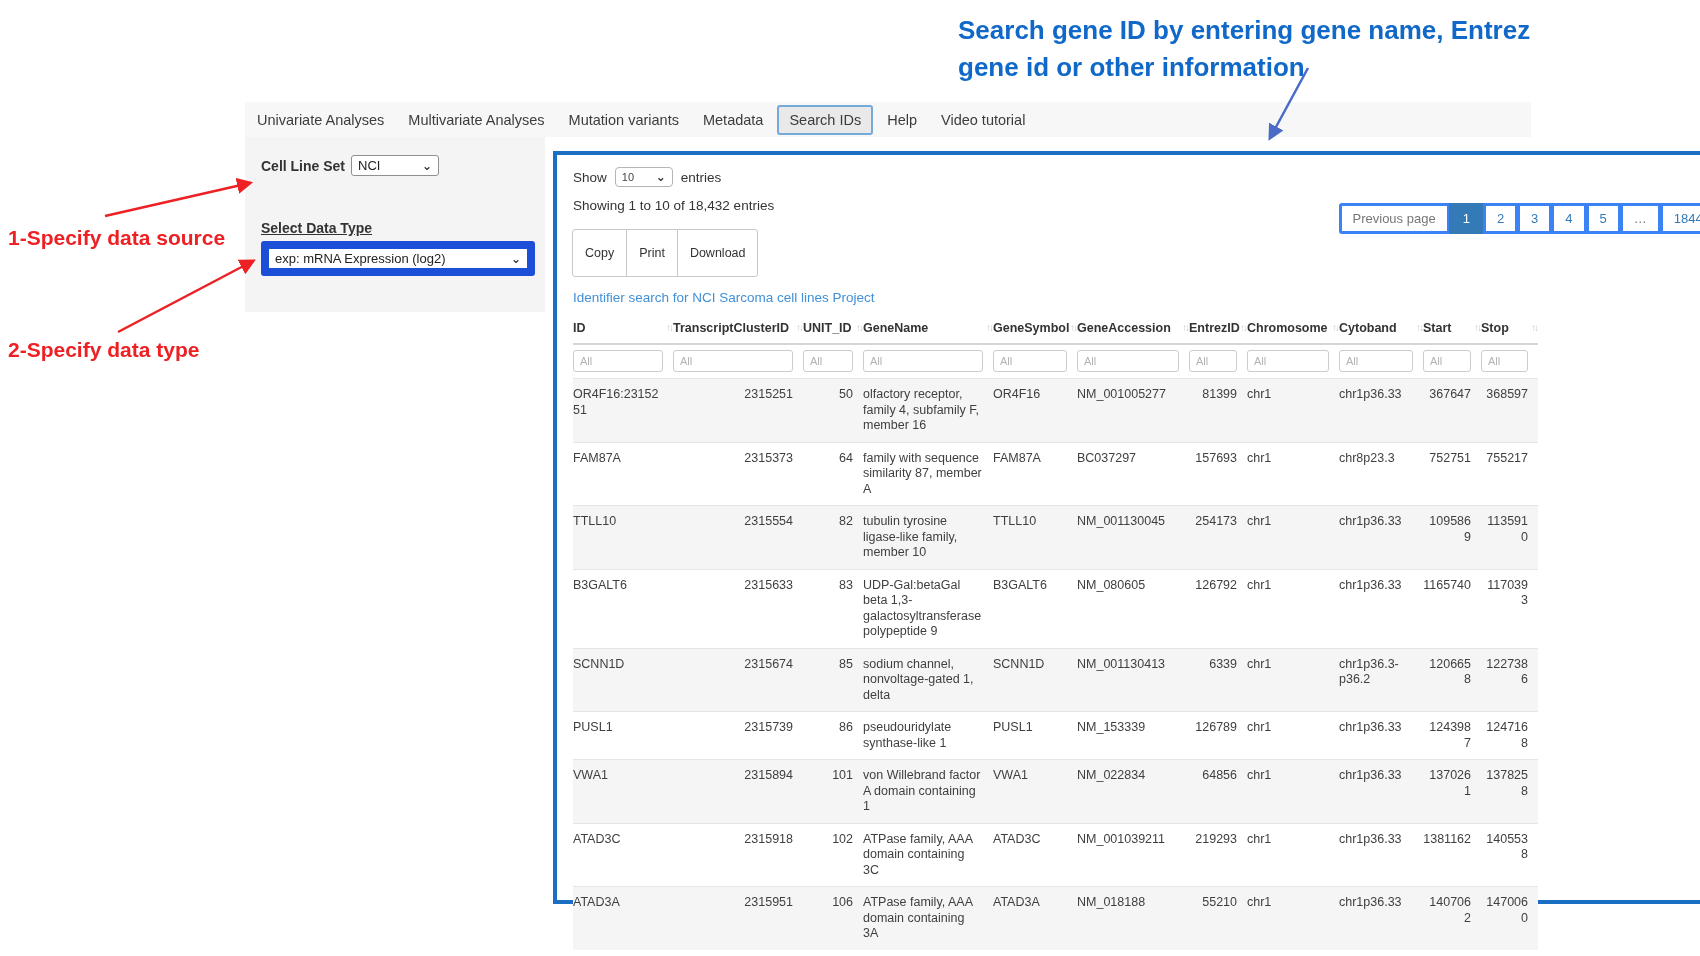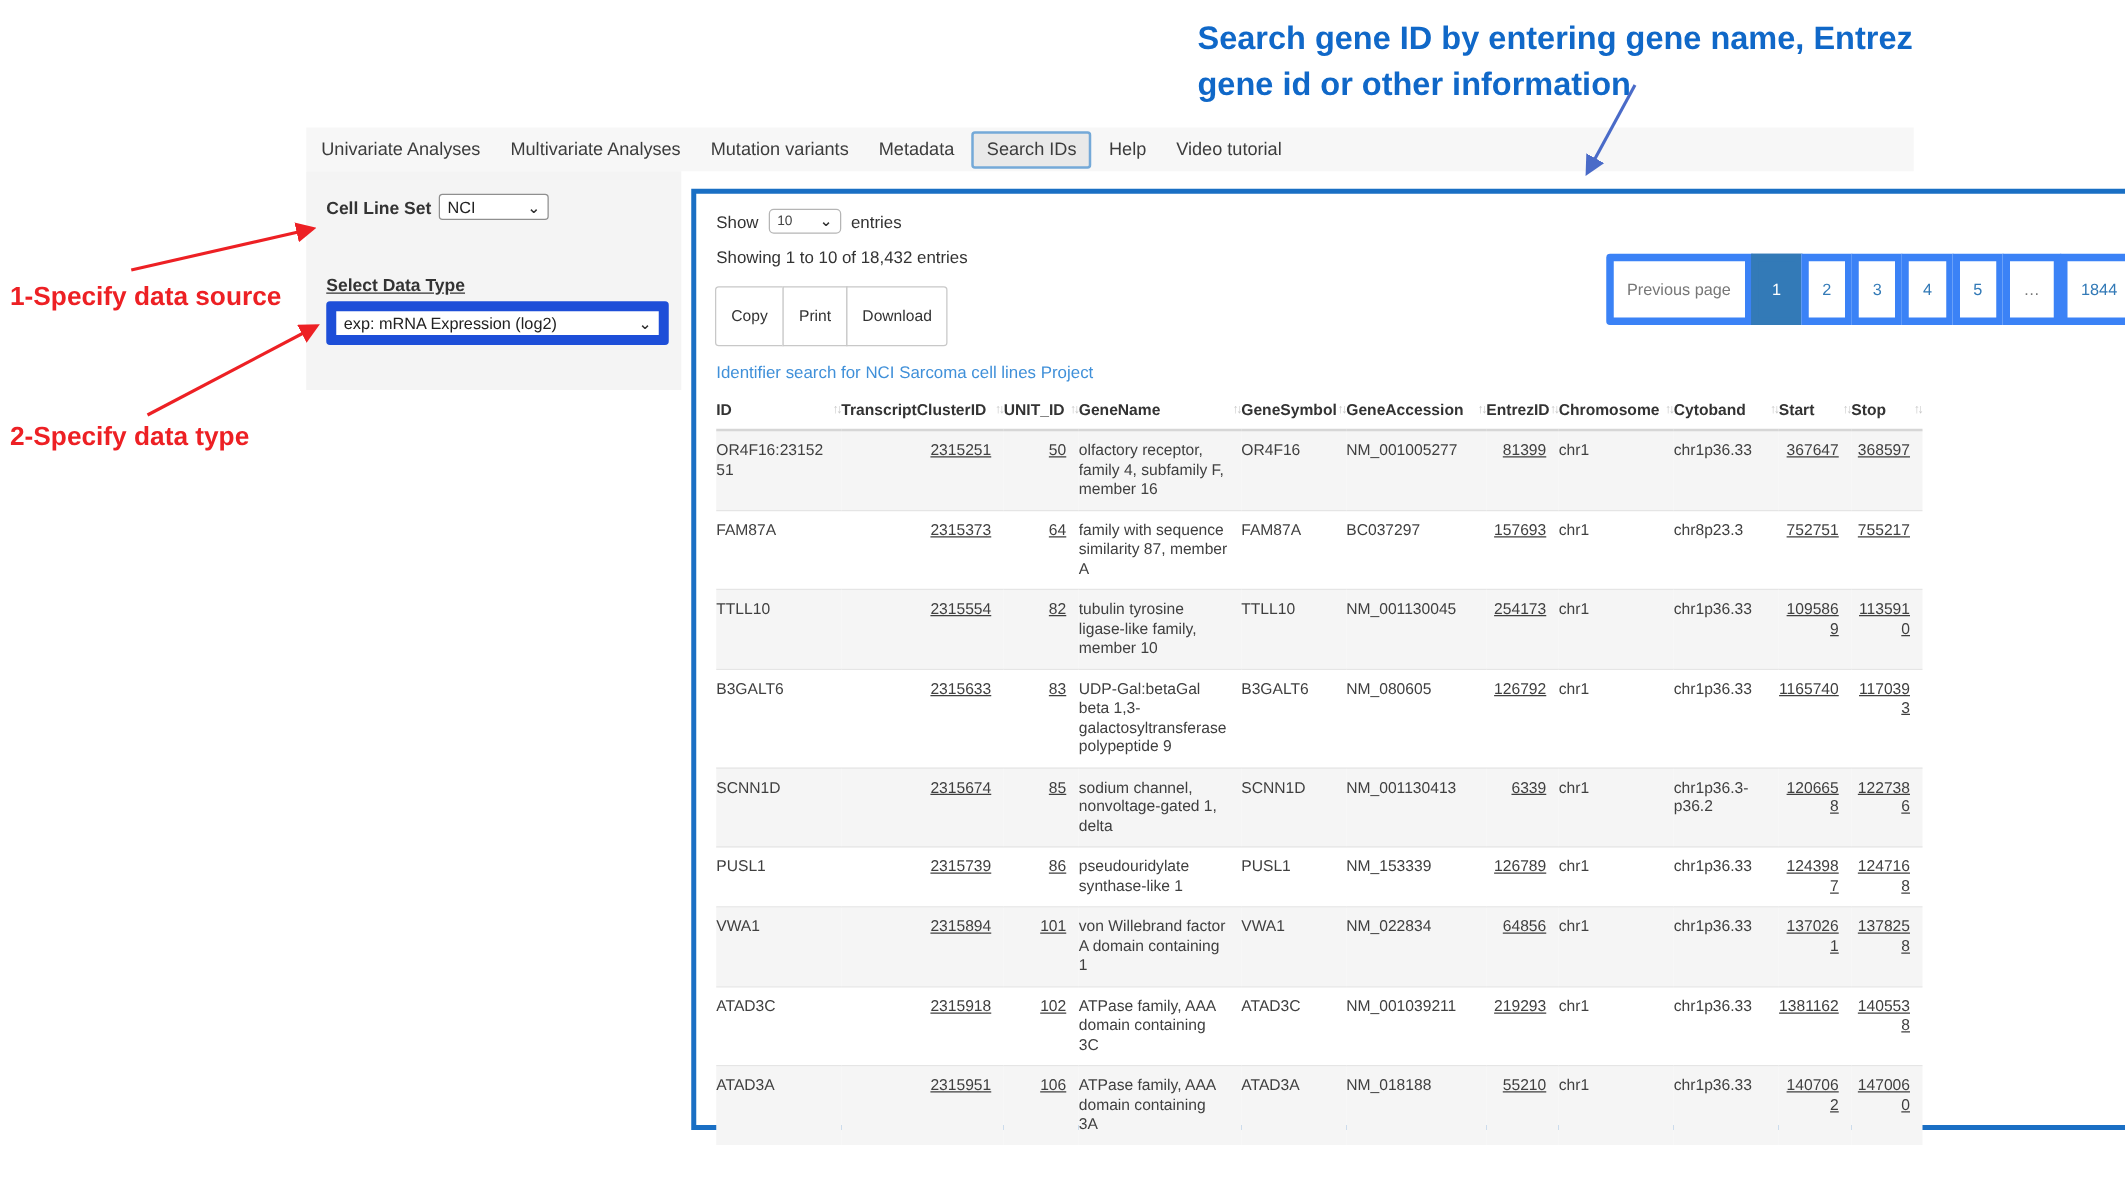--- a/index.html
+++ b/index.html
@@ -53,22 +53,22 @@
     position:absolute; left:553px; top:151px; width:1278px; height:753px;
     box-sizing:border-box; border:4px solid #1a6fc4; background:#fff;
     padding:12px 16px; z-index:5;
   }
   .show-row { display:flex; align-items:center; gap:8px; font-size:13.5px; color:#333; }
   #showSelect { width:58px; box-sizing:border-box; font-size:11px; color:#444; border:1px solid #b5b5b5; border-radius:4px; padding:2px 6px; }
   .showing-text { margin-top:11px; font-size:13.5px; color:#333; }
 
   .pagination { position:absolute; top:48px; right:24px; display:flex; font-size:13px; z-index:6; }
   .page-btn {
-    border:6px solid #3b82f6; background:#fff; color:#337ab7;
-    padding:15px 11px; margin-left:-1px; cursor:pointer; white-space:nowrap;
+    border:3px solid #3b82f6; background:#fff; color:#337ab7;
+    padding:5px 11px; margin-left:-1px; cursor:pointer; white-space:nowrap;
   }
   .page-btn.prev { color:#777; border-radius:3px 0 0 3px; }
   .page-btn.next { border-radius:0 3px 3px 0; }
   .page-btn.ellipsis { color:#777; cursor:default; }
   .page-btn.active { background:#337ab7; border-color:#337ab7; color:#fff; }
 
   .btn-group { margin-top:16px; display:inline-flex; }
   .dt-btn {
     border:1px solid #c8c8c8; background:#fff; color:#333; font-size:12.5px;
     padding:16px 12px; margin-left:-1px; cursor:pointer;
@@ -92,21 +92,21 @@
     width:100%; box-sizing:border-box; height:22px;
     border:1px solid #cccccc; border-radius:3px; padding:2px 6px;
     font-size:11px; color:#555; font-family:"Liberation Sans","DejaVu Sans",sans-serif;
   }
   input.filter::placeholder { color:#b3b3b3; }
   table.genes tbody tr.data-row td {
     padding:8px 10px 8px 0; vertical-align:top; line-height:15.5px;
     border-top:1px solid #e5e5e5; overflow-wrap:break-word;
   }
   table.genes tbody tr.odd { background:#f5f5f5; }
-  td.num { text-align:right;text-decoration:underline; }
+  td.num { text-align:right; }
 </style>
 </head>
 <body>
 
 <svg class="overlay-svg" width="1700" height="956">
   <defs>
     <marker id="arrRed" viewBox="0 0 10 10" refX="8" refY="5" markerWidth="6.5" markerHeight="6.5" orient="auto-start-reverse">
       <path d="M0,0 L10,5 L0,10 z" fill="#ed2024"></path>
     </marker>
     <marker id="arrBlue" viewBox="0 0 10 10" refX="8" refY="5" markerWidth="6.5" markerHeight="6.5" orient="auto-start-reverse">
@@ -206,20 +206,33 @@
           <th>GeneSymbol<span class="sort-icon">↑↓</span></th>
           <th>GeneAccession<span class="sort-icon">↑↓</span></th>
           <th>EntrezID<span class="sort-icon">↑↓</span></th>
           <th>Chromosome<span class="sort-icon">↑↓</span></th>
           <th>Cytoband<span class="sort-icon">↑↓</span></th>
           <th>Start<span class="sort-icon">↑↓</span></th>
           <th>Stop<span class="sort-icon">↑↓</span></th>
         </tr>
       </thead>
     <tbody>
+        <tr class="filter-row">
+          <td><input class="filter" type="text" placeholder="All" style=""></td>
+          <td><input class="filter" type="text" placeholder="All" style=""></td>
+          <td><input class="filter" type="text" placeholder="All" style=""></td>
+          <td><input class="filter" type="text" placeholder="All" style=""></td>
+          <td><input class="filter" type="text" placeholder="All" style=""></td>
+          <td><input class="filter" type="text" placeholder="All" style=""></td>
+          <td><input class="filter" type="text" placeholder="All" style=""></td>
+          <td><input class="filter" type="text" placeholder="All" style=""></td>
+          <td><input class="filter" type="text" placeholder="All" style=""></td>
+          <td><input class="filter" type="text" placeholder="All" style=""></td>
+          <td><input class="filter" type="text" placeholder="All" style=""></td>
+        </tr>
         <tr class="data-row odd">
           <td>OR4F16:2315251</td>
           <td class="num">2315251</td>
           <td class="num">50</td>
           <td>olfactory receptor, family 4, subfamily F, member 16</td>
           <td>OR4F16</td>
           <td>NM_001005277</td>
           <td class="num">81399</td>
           <td>chr1</td>
           <td>chr1p36.33</td>

